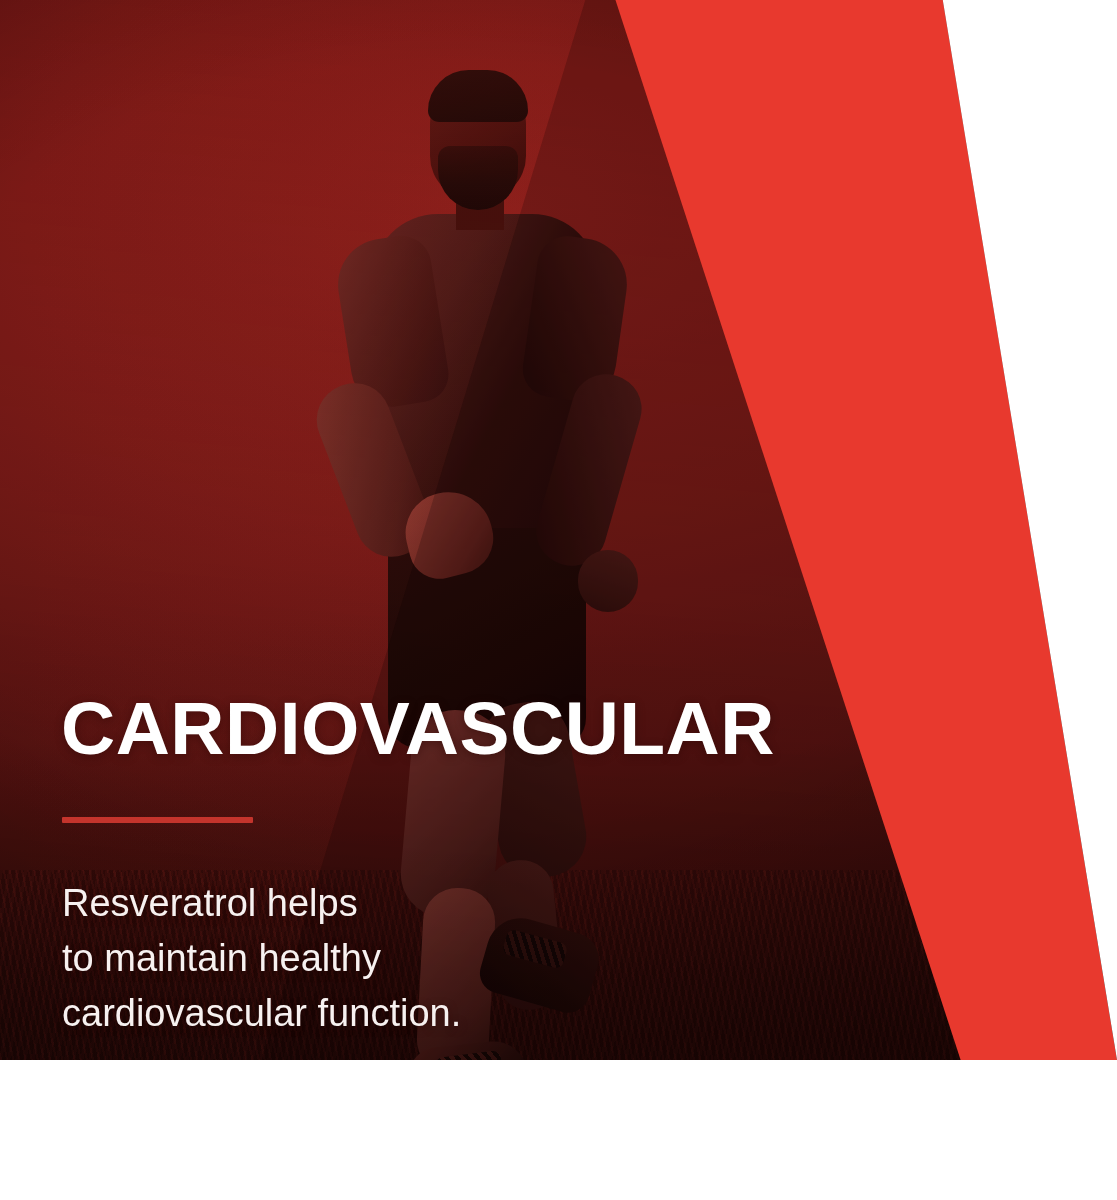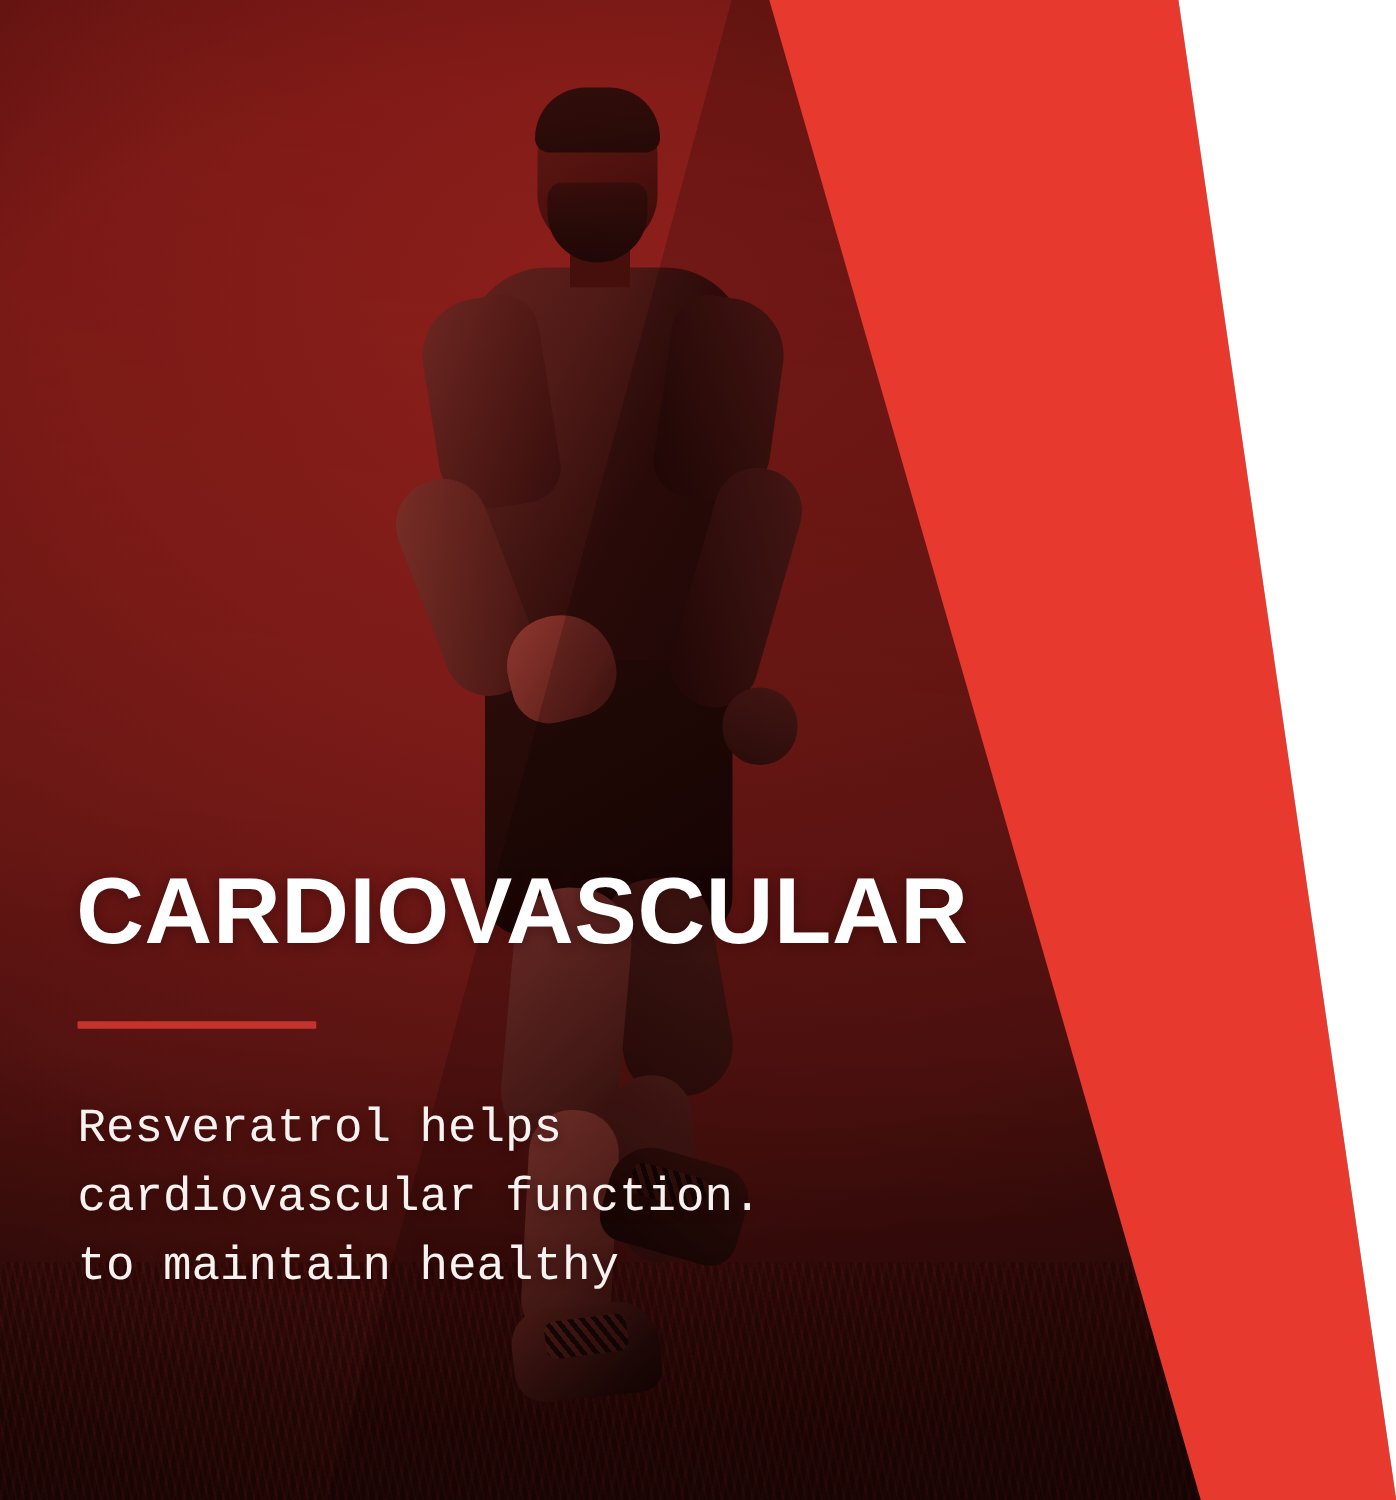--- a/index.html
+++ b/index.html
@@ -9,21 +9,21 @@
     background: #ffffff;
   }
 
   body {
     font-family: "Liberation Sans", "DejaVu Sans", sans-serif;
   }
 
   #banner {
     position: relative;
     width: 1117px;
-    height: 1200px;
+    height: 1060px;
     overflow: hidden;
     background: #ffffff;
   }
 
   
 
   .photo-stage {
     position: absolute;
     inset: 0;
     overflow: hidden;
@@ -295,21 +295,21 @@
   }
 
   .subcopy {
     margin: 53px 0 0 1px;
     color: #f7f1f0;
     font-size: 38px;
     line-height: 55px;
     font-weight: normal;
     text-shadow: 0 2px 8px rgba(40,6,4,0.50);
   }
-  .subcopy .sc-line { display: block; font-family: Liberation Mono, monospace; }
+  .subcopy .sc-line { display: block; }
 </style>
 </head>
 <body>
 
 <div id="banner">
 
   <div class="photo-stage">
     <div class="bg-wash"></div>
     <div class="bg-horizon"></div>
     <div class="bg-ground"></div>
@@ -348,18 +348,18 @@
 
   <div class="content">
     <h1 class="headline">
       <span class="hl-line">CARDIOVASCULAR</span>
     </h1>
 
     <div class="accent-rule"></div>
 
     <p class="subcopy">
       <span class="sc-line">Resveratrol helps</span>
+      <span class="sc-line">to maintain healthy</span>
       <span class="sc-line">cardiovascular function.</span>
-      <span class="sc-line">to maintain healthy</span>
     </p>
   </div>
 
 </div>
 
 </body></html>

